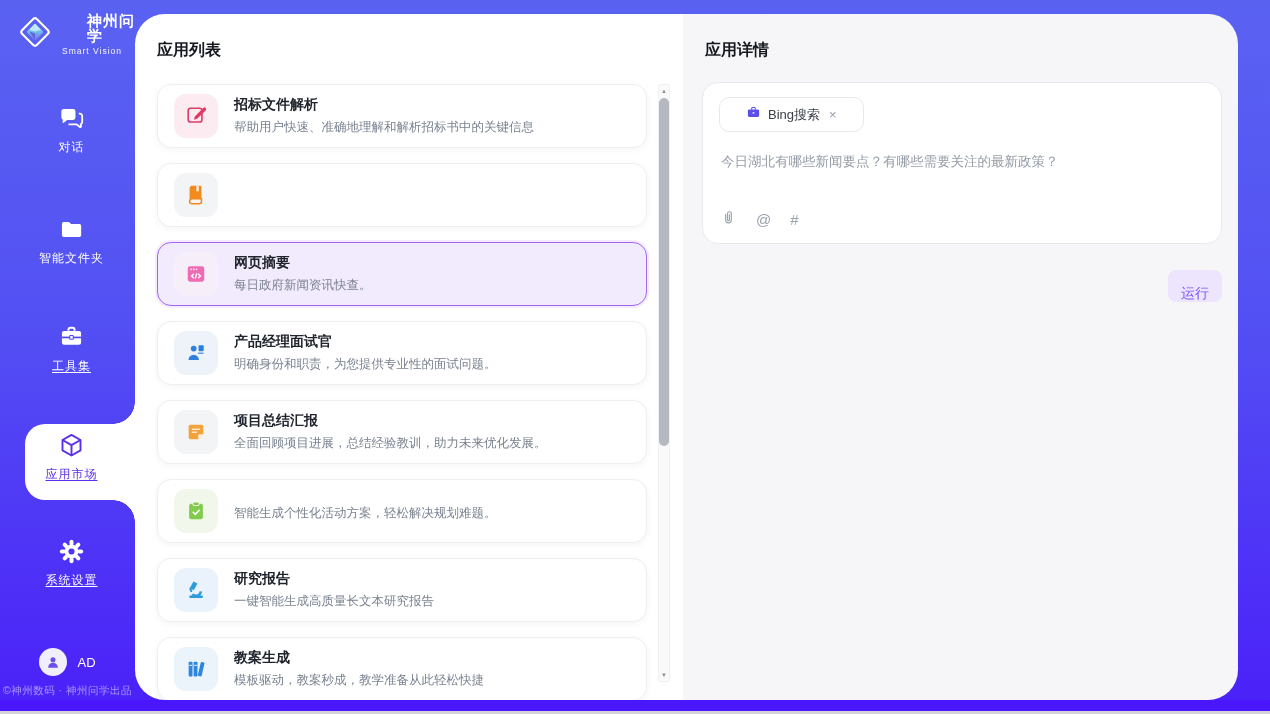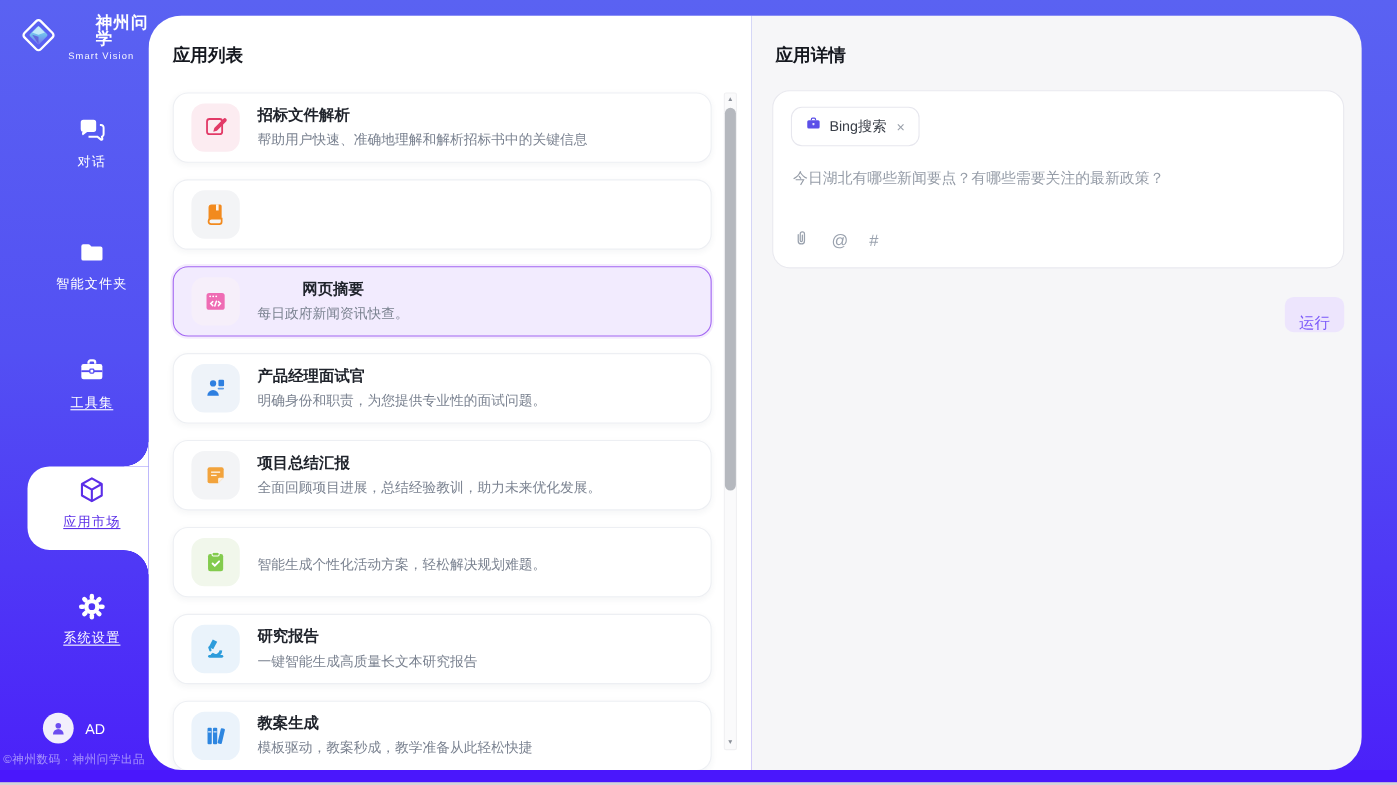--- a/index.html
+++ b/index.html
@@ -13,21 +13,21 @@
     position:absolute;left:0;top:0;width:1270px;height:711px;
     background:linear-gradient(180deg,#5A62F2 0%,#5350F3 45%,#4B20F9 100%);
   }
   
   .sidebar{position:absolute;left:0;top:0;width:135px;height:711px;}
   .logo{position:absolute;left:16px;top:13px;display:flex;align-items:center;gap:8px;}
   .logo-text{color:#fff;line-height:1;}
   .logo-name{font-size:15px;font-weight:700;letter-spacing:1px;margin-left:25px;}
   .logo-sub{font-size:8.5px;margin-top:4px;letter-spacing:1px;opacity:.95;}
   .nav-item{
-    position:absolute;left:12px;width:143px;text-align:center;color:#fff;cursor:pointer;
+    position:absolute;left:0;width:143px;text-align:center;color:#fff;cursor:pointer;
   }
   .nav-item .nav-ico{display:block;margin:0 auto;width:27px;height:27px;color:#fff;}
   .nav-item .nav-label{display:block;margin-top:7px;font-size:12px;letter-spacing:1px;}
   .nav-item.underlined .nav-label{text-decoration:underline;text-underline-offset:2px;}
   .nav-item.active{color:#5B2EE8;}
   .nav-item.active .nav-ico{color:#5B2EE8;}
   .nav-item:nth-of-type(1){top:105px;}
   .nav-item:nth-of-type(2){top:216px;}
   .nav-item:nth-of-type(3){top:324px;}
   .nav-item:nth-of-type(4){top:432px;z-index:3;}
@@ -65,21 +65,21 @@
   .list-panel{position:relative;width:548px;height:100%;background:#fff;}
   .panel-title{
     position:absolute;left:22px;top:26px;margin:0;font-size:16px;font-weight:700;color:#15181f;
   }
   .cards{position:absolute;left:22px;top:70px;width:490px;}
   .card{
     box-sizing:border-box;height:64px;margin-bottom:15px;border:1px solid #EDEFF3;border-radius:14px;
     background:#fff;box-shadow:0 2px 6px rgba(40,50,80,.05);
     display:flex;align-items:center;gap:16px;padding:0 16px;cursor:pointer;
   }
-  .card.selected{background:#F2EBFE;border:1.5px solid #A266F2;box-shadow:0 0 0 2px rgba(162,102,242,.12);text-align:center;}
+  .card.selected{background:#F2EBFE;border:1.5px solid #A266F2;box-shadow:0 0 0 2px rgba(162,102,242,.12);}
   .card-icon{
     flex:0 0 auto;width:44px;height:44px;border-radius:12px;display:flex;
     align-items:center;justify-content:center;
   }
   .card-icon svg{width:22px;height:22px;}
   .card-title{font-size:14px;font-weight:700;color:#20242c;}
   .card-desc{font-size:12.5px;color:#7A8290;margin-top:5px;}
   .scrollbar{
     position:absolute;right:13px;top:70px;width:10px;height:596px;background:#FAFAFB;
     border:1px solid #f0f0f2;border-radius:2px;
@@ -88,21 +88,21 @@
   .sb-arrow.down{position:absolute;bottom:0;}
   .sb-thumb{position:absolute;left:0;top:13px;width:100%;height:348px;background:#B5B8BE;border-radius:5px;cursor:grab;}
   
   .detail-panel{position:relative;flex:1;height:100%;background:#F6F6F8;}
   .prompt-card{
     position:absolute;left:19px;top:68px;width:520px;height:162px;box-sizing:border-box;
     background:#fff;border:1px solid #E9E9EF;border-radius:16px;
   }
   .chip{
     position:absolute;left:16px;top:14px;display:inline-flex;align-items:center;gap:7px;
-    padding:7px 12px;border:1px solid #E7E7EE;border-radius:10px;background:#fff;cursor:pointer;
+    padding:7px 26px;border:1px solid #E7E7EE;border-radius:10px;background:#fff;cursor:pointer;
   }
   .chip svg{width:15px;height:15px;}
   .chip-label{font-size:13px;color:#3a3f48;}
   .chip-x{font-size:13px;color:#9aa0aa;margin-left:2px;cursor:pointer;}
   .query{position:absolute;left:18px;top:70px;width:480px;font-size:13.5px;color:#959CA7;cursor:text;}
   .tools{position:absolute;left:17px;bottom:13px;display:flex;align-items:center;gap:19px;color:#9AA2AE;}
   .tools .glyph{font-size:15px;cursor:pointer;}
   .tools svg{width:17px;height:17px;cursor:pointer;}
   .run-btn{
     position:absolute;right:16px;top:256px;min-width:50px;height:32px;border:none;border-radius:8px;

